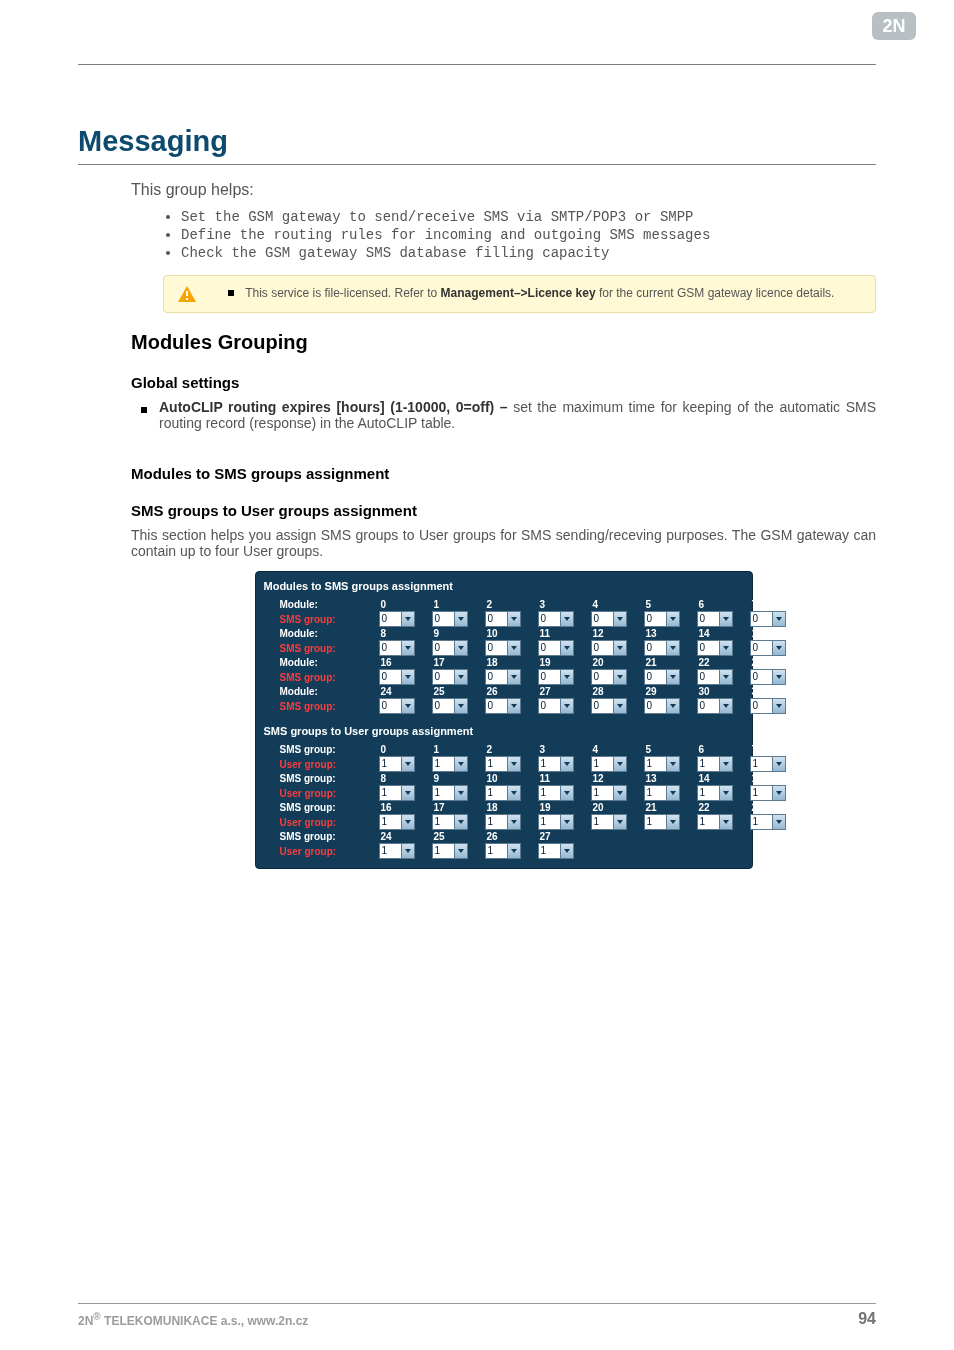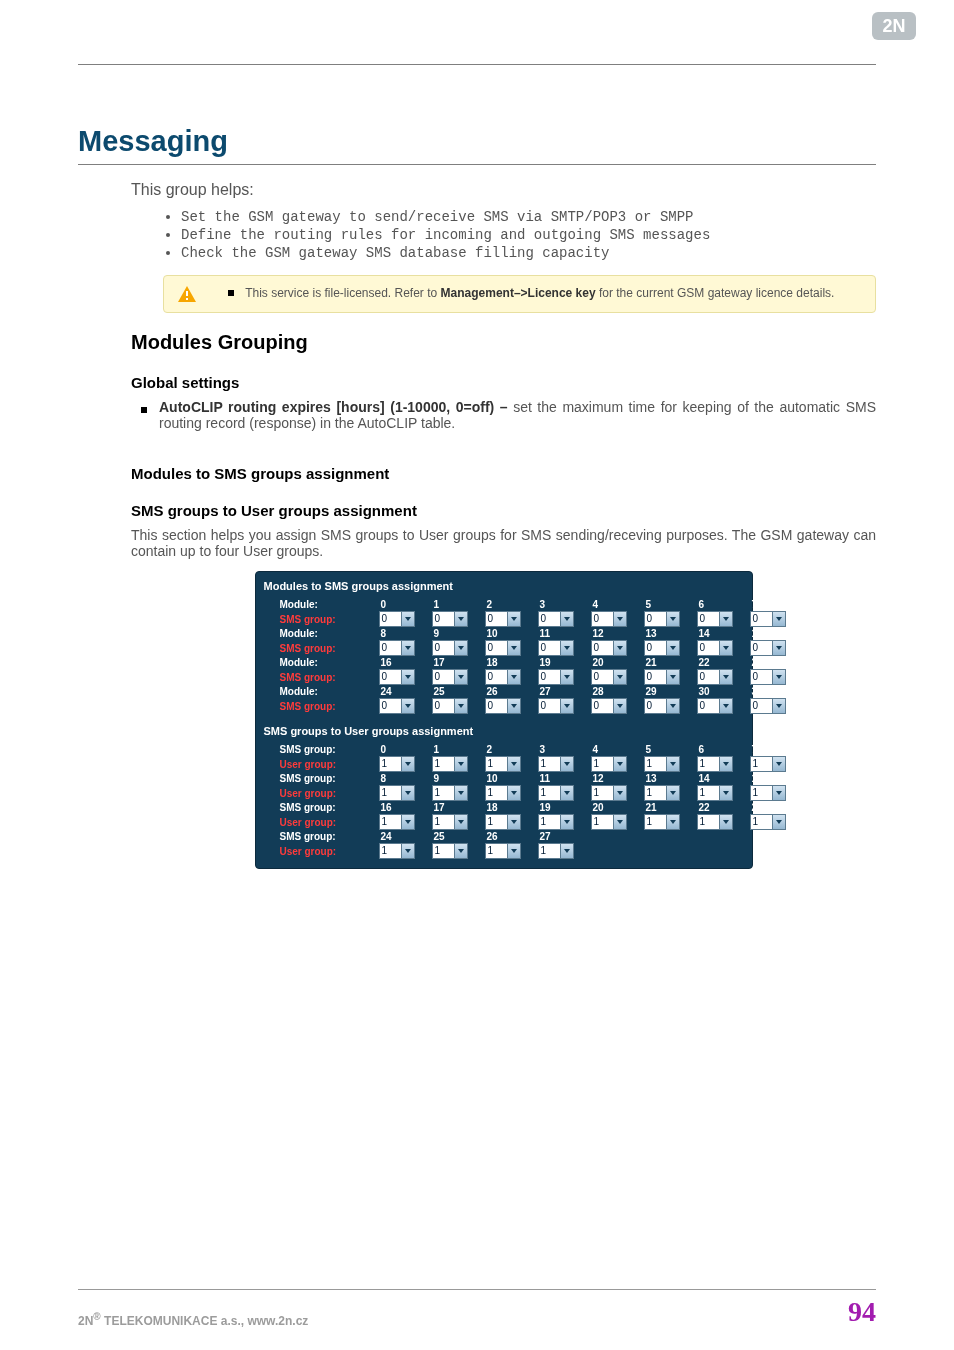--- a/index.html
+++ b/index.html
@@ -212,23 +212,23 @@
     display: flex;
     justify-content: space-between;
     align-items: flex-end;
     color: #aaa;
     font-size: 12px;
     gap: 36px;
   }
   .footer .left { font-family: Verdana, Arial, sans-serif; }
   .footer .left strong { color: #9c9c9c; font-weight: bold; }
   .footer .right {
-    color: #a21caf;
-    font-size: 28px;
-    font-family: Liberation Serif, serif;
+    color: #737373;
+    font-size: 16px;
+    font-family: Liberation Sans, sans-serif;
     font-weight: bold;
   }
 </style>
 </head>
 <body>
 
 <div class="page">
 
   <div class="header-logo">
     <svg width="44" height="28" viewBox="0 0 44 28">

